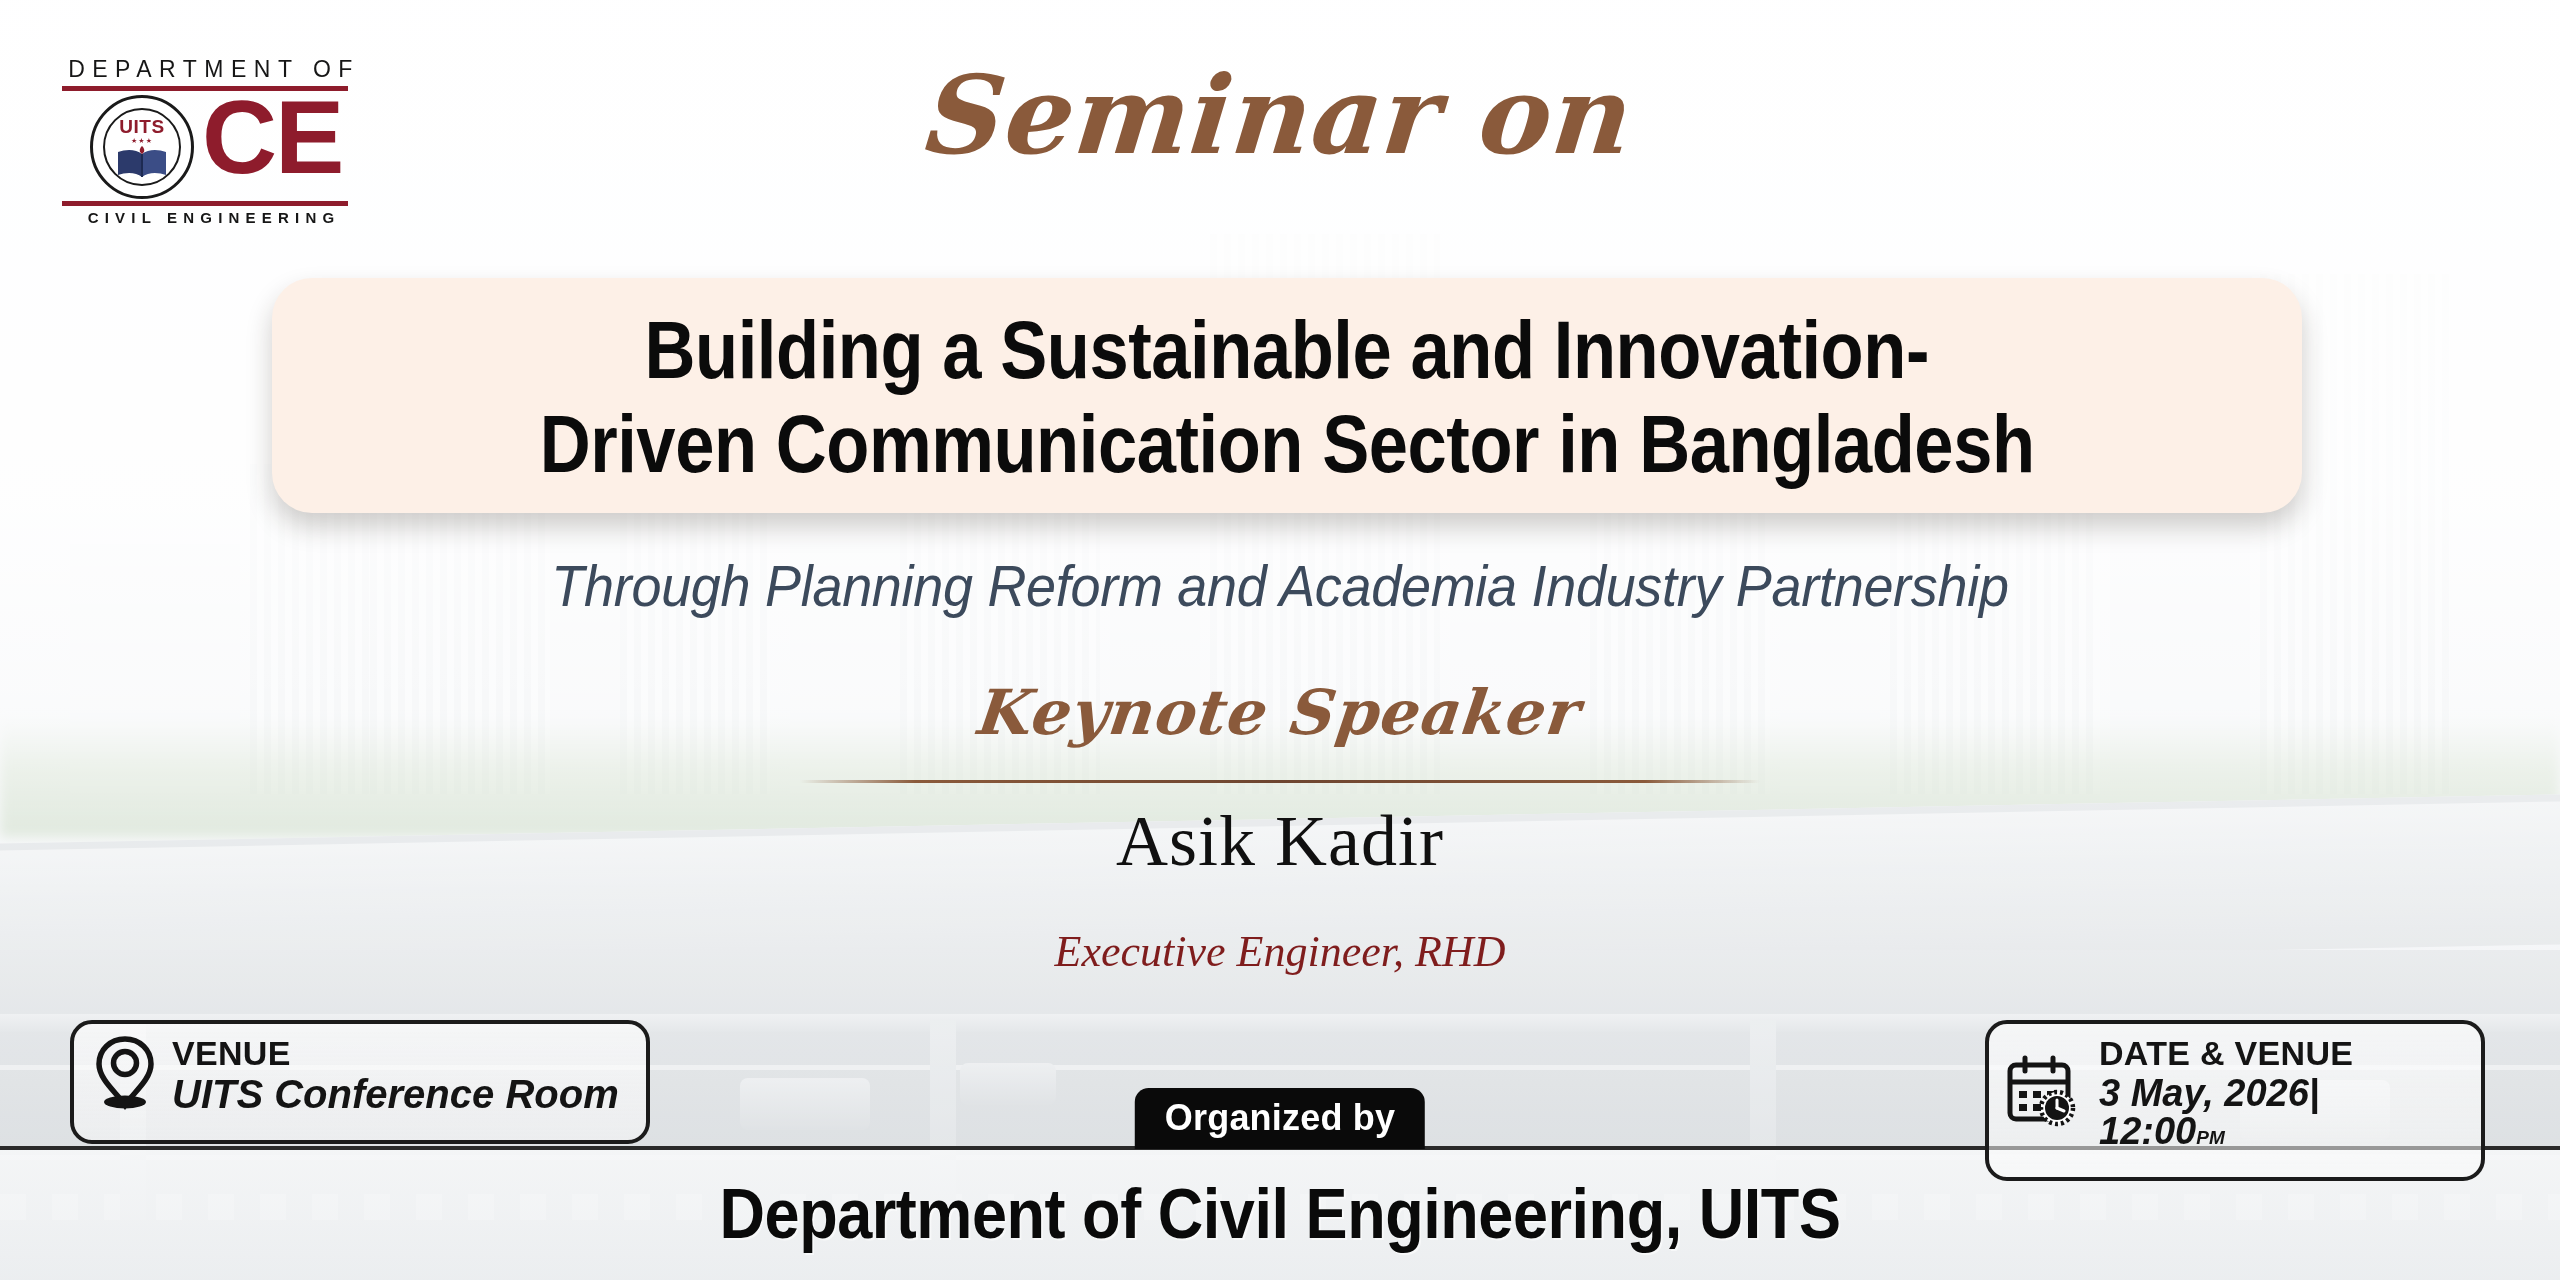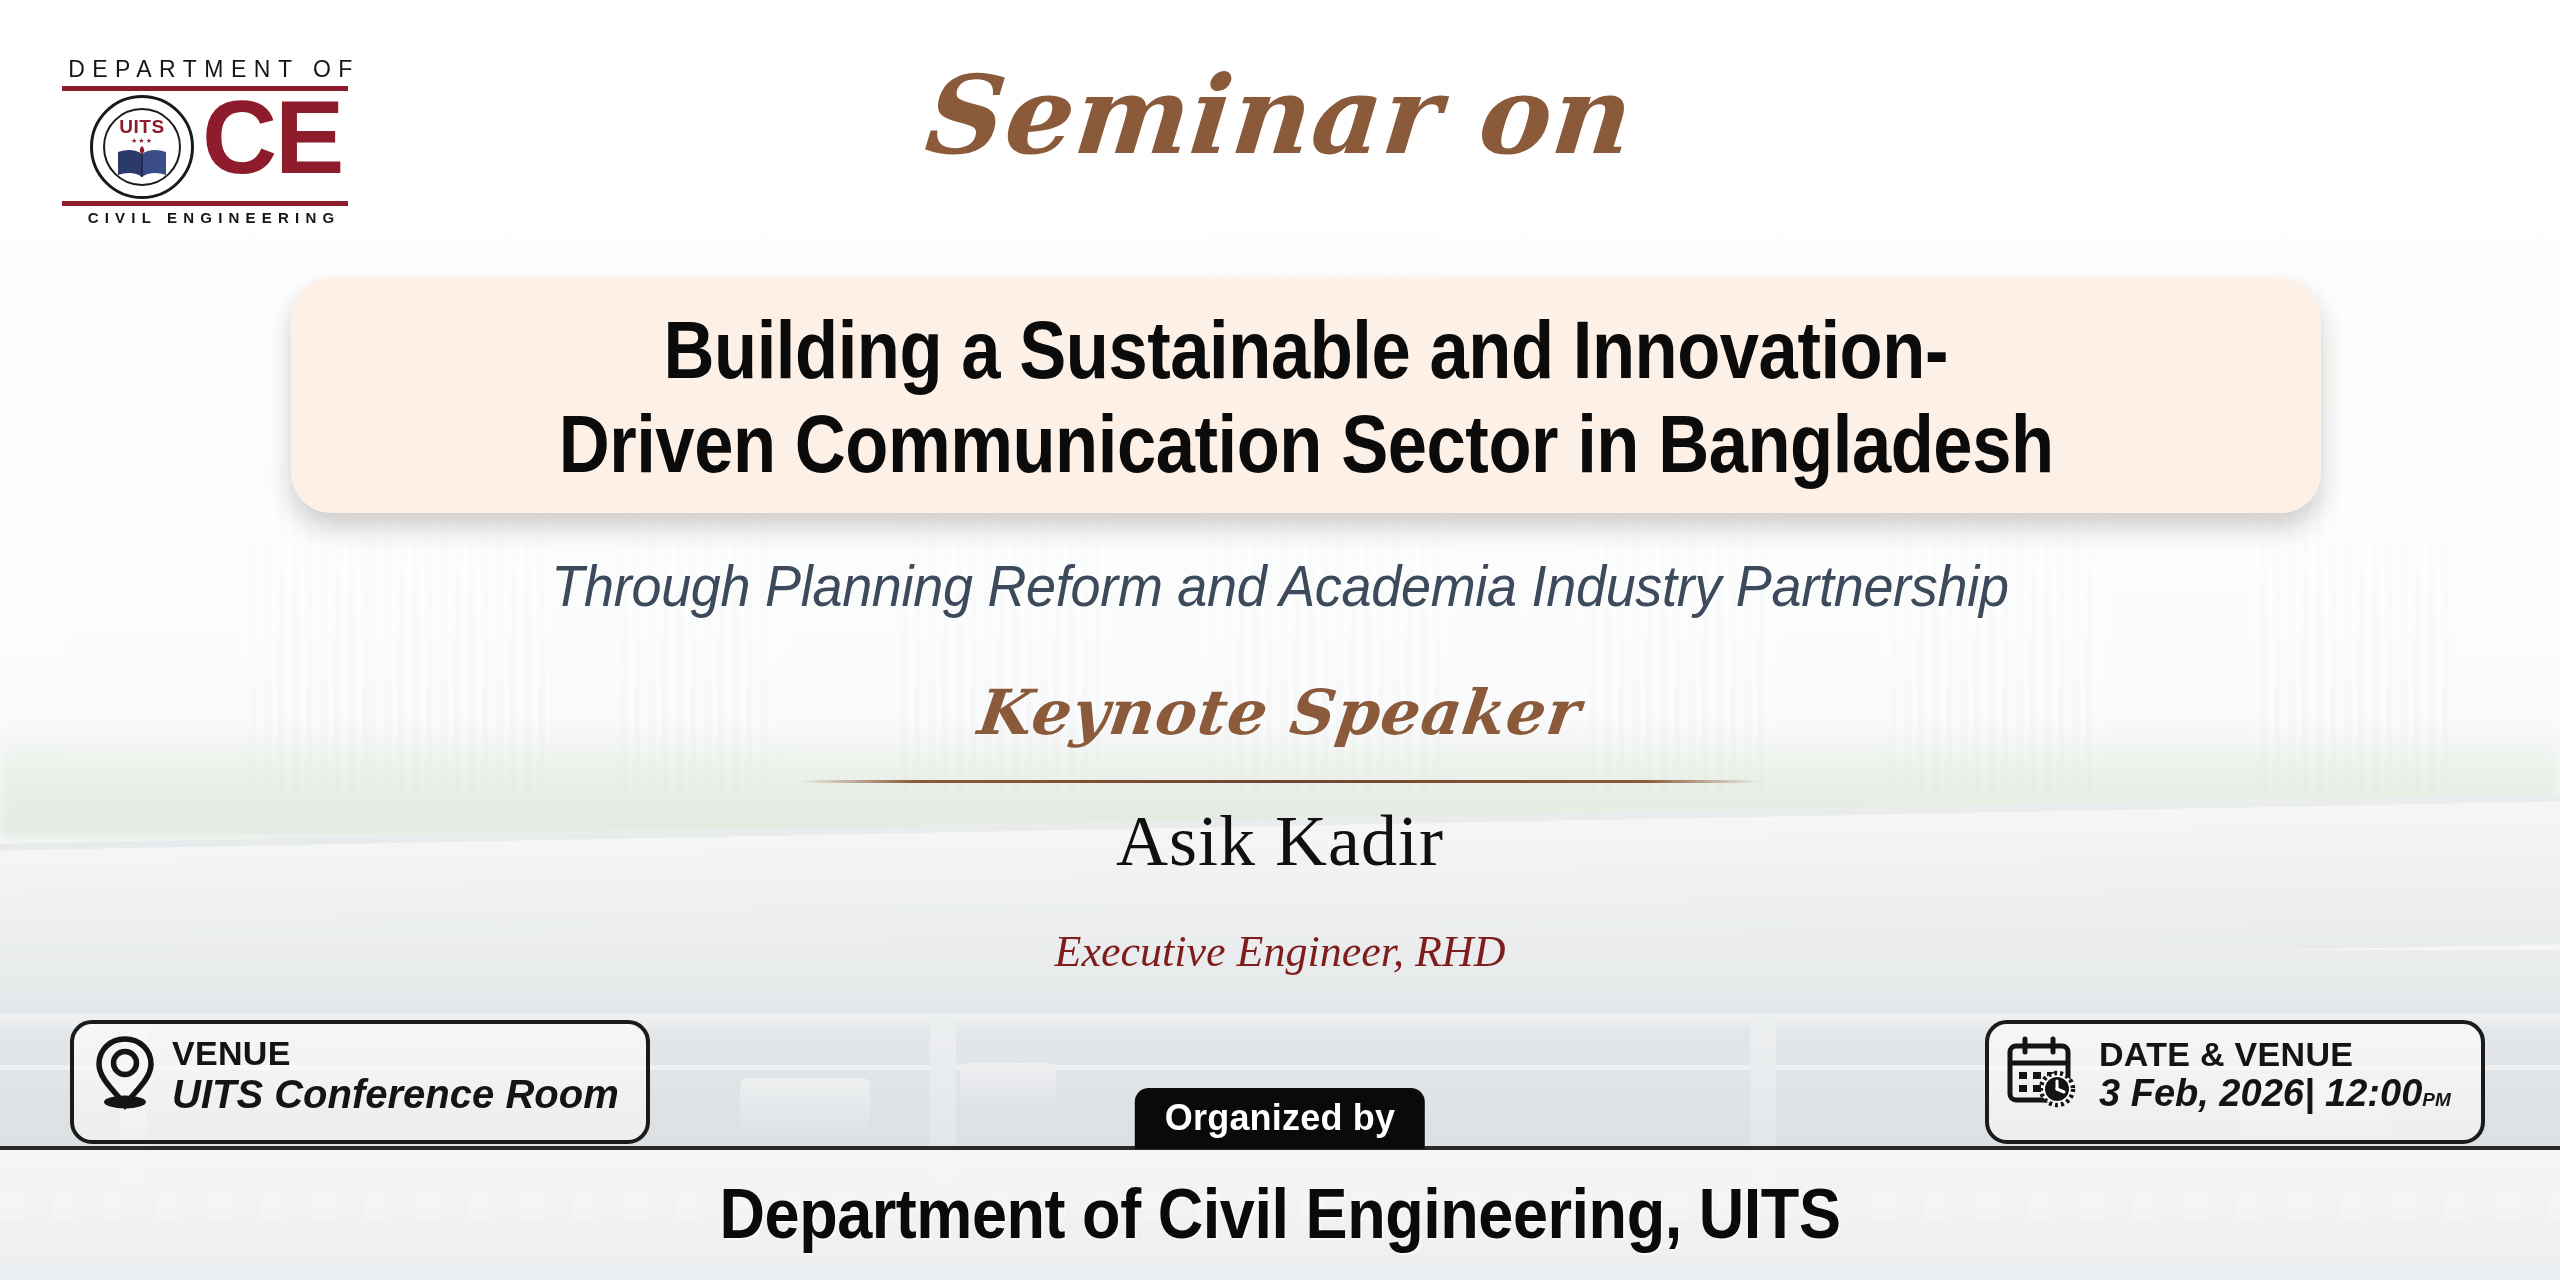--- a/index.html
+++ b/index.html
@@ -149,21 +149,20 @@
   }
 
   
   .title-card {
     position:absolute; left:272px; top:278px; width:2030px; min-height:230px;
     background:#fdf0e7; border-radius:40px;
     box-shadow:0 14px 26px rgba(40,30,25,.22);
     display:flex; flex-direction:column; align-items:center; justify-content:center;
     padding:30px 40px 28px;
     z-index:26;
-    margin-left:19px;
   }
   .title-line {
     font-family:"Liberation Sans", sans-serif;
     font-weight:700; font-size:82px; line-height:1.02; color:#0b0b0b;
     text-align:center; letter-spacing:-.5px;
     transform:scaleX(.86); transform-origin:center;
     white-space:nowrap;
   }
   .title-line + .title-line { margin-top:10px; }
 
@@ -360,21 +359,21 @@
         <rect x="28" y="49" width="8" height="7" fill="#141414"></rect>
         <rect x="42" y="49" width="8" height="7" fill="#141414"></rect>
         <circle cx="52" cy="53" r="16" fill="#ffffff" stroke="#141414" stroke-width="4.5" stroke-dasharray="3 3"></circle>
         <circle cx="52" cy="53" r="12" fill="#141414"></circle>
         <line x1="52" y1="53" x2="52" y2="45" stroke="#ffffff" stroke-width="3" stroke-linecap="round"></line>
         <line x1="52" y1="53" x2="59" y2="56" stroke="#ffffff" stroke-width="3" stroke-linecap="round"></line>
       </svg>
     </span>
     <span class="pill-text">
       <span class="pill-title">DATE &amp; VENUE</span>
-      <span class="pill-value"><span>3 Feb, 2026| 12:00</span><span class="ampm">PM</span></span>
+      <span class="pill-value"><span>3 May, 2026| 12:00</span><span class="ampm">PM</span></span>
     </span>
   </div>
 
   <div class="bottom-strip"></div>
   <div class="bottom-rule"></div>
   <div class="organized-badge">Organized by</div>
   <div class="org-name">Department of Civil Engineering, UITS</div>
 
 </div>
 

